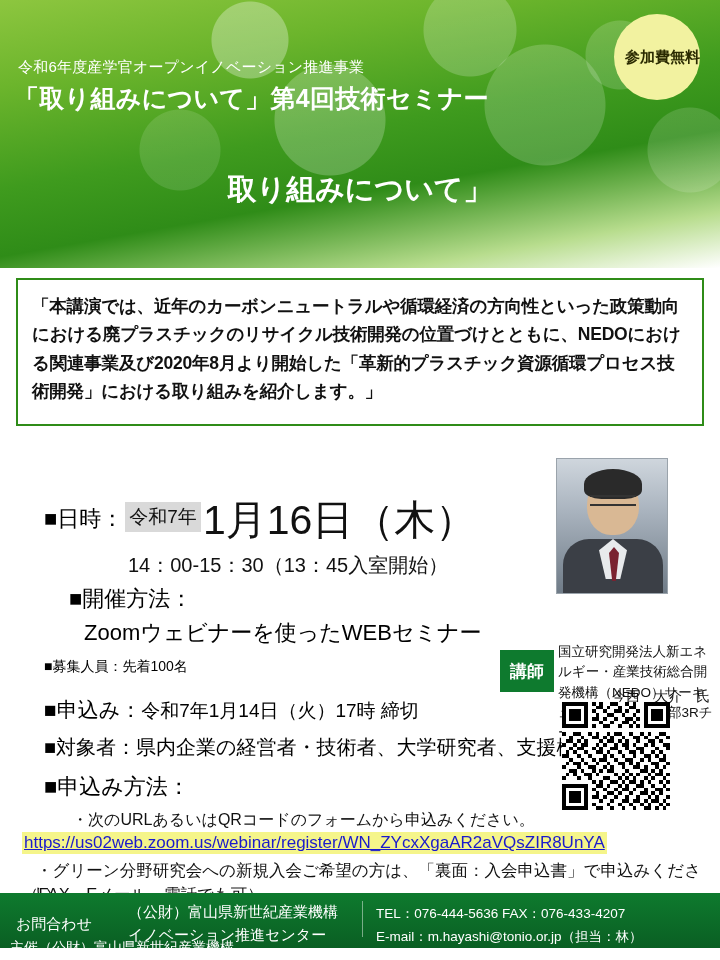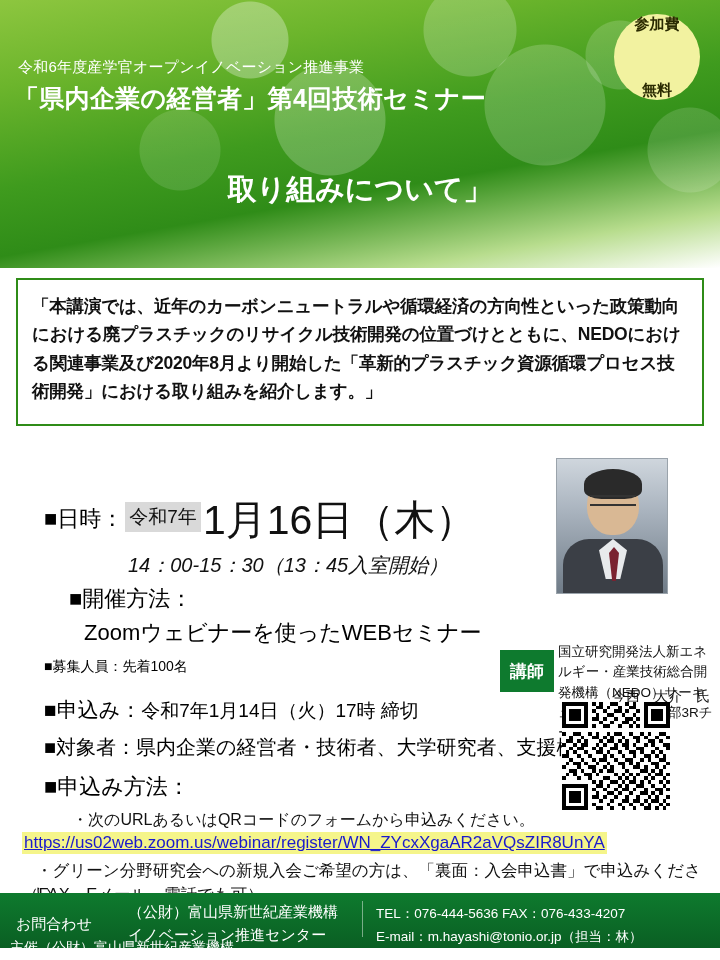--- a/index.html
+++ b/index.html
@@ -22,22 +22,22 @@
       radial-gradient(circle at 545px 105px, rgba(255,255,255,0.18) 0 60px, rgba(255,255,255,0) 61px),
       radial-gradient(circle at 620px 55px, rgba(255,255,255,0.16) 0 34px, rgba(255,255,255,0) 35px),
       radial-gradient(circle at 180px 150px, rgba(255,255,255,0.12) 0 40px, rgba(255,255,255,0) 41px),
       radial-gradient(circle at 690px 150px, rgba(255,255,255,0.14) 0 42px, rgba(255,255,255,0) 43px),
       linear-gradient(170deg, #8dc63f 0%, #6cb52c 22%, #3f9b1e 48%, #2f8c18 65%, #b8dd8e 86%, #ffffff 100%);
   }
   .badge {
     position: absolute; top: 14px; right: 20px;
     width: 86px; height: 86px; border-radius: 50%;
     background: #f2f2a0;
-    display: flex; flex-direction: column;
-    align-items: center; justify-content: space-between;
+    display: flex; flex-direction: row;
+    align-items: center; justify-content: flex-end;
     color: #2a2a00; font-size: 15px; line-height: 1.35;
     font-weight: bold;
   }
   .kicker {
     position: absolute; left: 18px; top: 58px;
     color: #ffffff; font-size: 15px; letter-spacing: .2px;
   }
   .series-title {
     position: absolute; left: 14px; top: 82px;
     color: #ffffff; font-size: 25px; font-weight: bold;
@@ -67,21 +67,21 @@
   
   .details { position: absolute; left: 0; top: 432px; width: 720px; }
 
   .dt-row { position: absolute; left: 44px; top: 68px; display: flex; align-items: flex-end; }
   .dt-pre { font-size: 22px; padding-bottom: 7px; }
   .reiwa {
     font-size: 19px; background: #d9d9d9; color: #111;
     padding: 2px 4px; margin: 0 2px 9px 2px; display:inline-block;
   }
   .bigdate { font-size: 41px; font-weight: normal; color: #111; line-height: 1; }
-  .dt-time { position: absolute; left: 128px; top: 120px; font-size: 20px; color:#111;font-style:italic; }
+  .dt-time { position: absolute; left: 128px; top: 120px; font-size: 20px; color:#111; }
 
   .how { position: absolute; left: 44px; top: 152px; font-size: 22px; margin-left: 25px; }
   .how2 { position: absolute; left: 84px; top: 186px; font-size: 22px; }
   .cap  { position: absolute; left: 44px; top: 226px; font-size: 14px; }
   .apply{ position: absolute; left: 44px; top: 264px; font-size: 21px; }
   .apply .small { font-size: 19px; }
   .target{ position: absolute; left: 44px; top: 302px; font-size: 20px; }
   .method{ position: absolute; left: 44px; top: 340px; font-size: 22px; }
   .bullet1 { position: absolute; left: 72px; top: 378px; font-size: 16px; color:#111; }
   .urlline {
@@ -164,21 +164,21 @@
 </style>
 </head>
 <body>
 
 <div class="header">
   <div class="badge">
     <span>参加費</span>
     <span>無料</span>
   </div>
   <div class="kicker">令和6年度産学官オープンイノベーション推進事業</div>
-  <div class="series-title">「県内企業の経営者」第4回技術セミナー</div>
+  <div class="series-title">「取り組みについて」第4回技術セミナー</div>
   <div class="main-title">
     <span class="l2">取り組みについて」</span>
   </div>
 </div>
 
 <div class="abstract">「本講演では、近年のカーボンニュートラルや循環経済の方向性といった政策動向における廃プラスチックのリサイクル技術開発の位置づけとともに、NEDOにおける関連事業及び2020年8月より開始した「革新的プラスチック資源循環プロセス技術開発」における取り組みを紹介します。」</div>
 
 <div class="details">
 
   <div class="dt-row">

